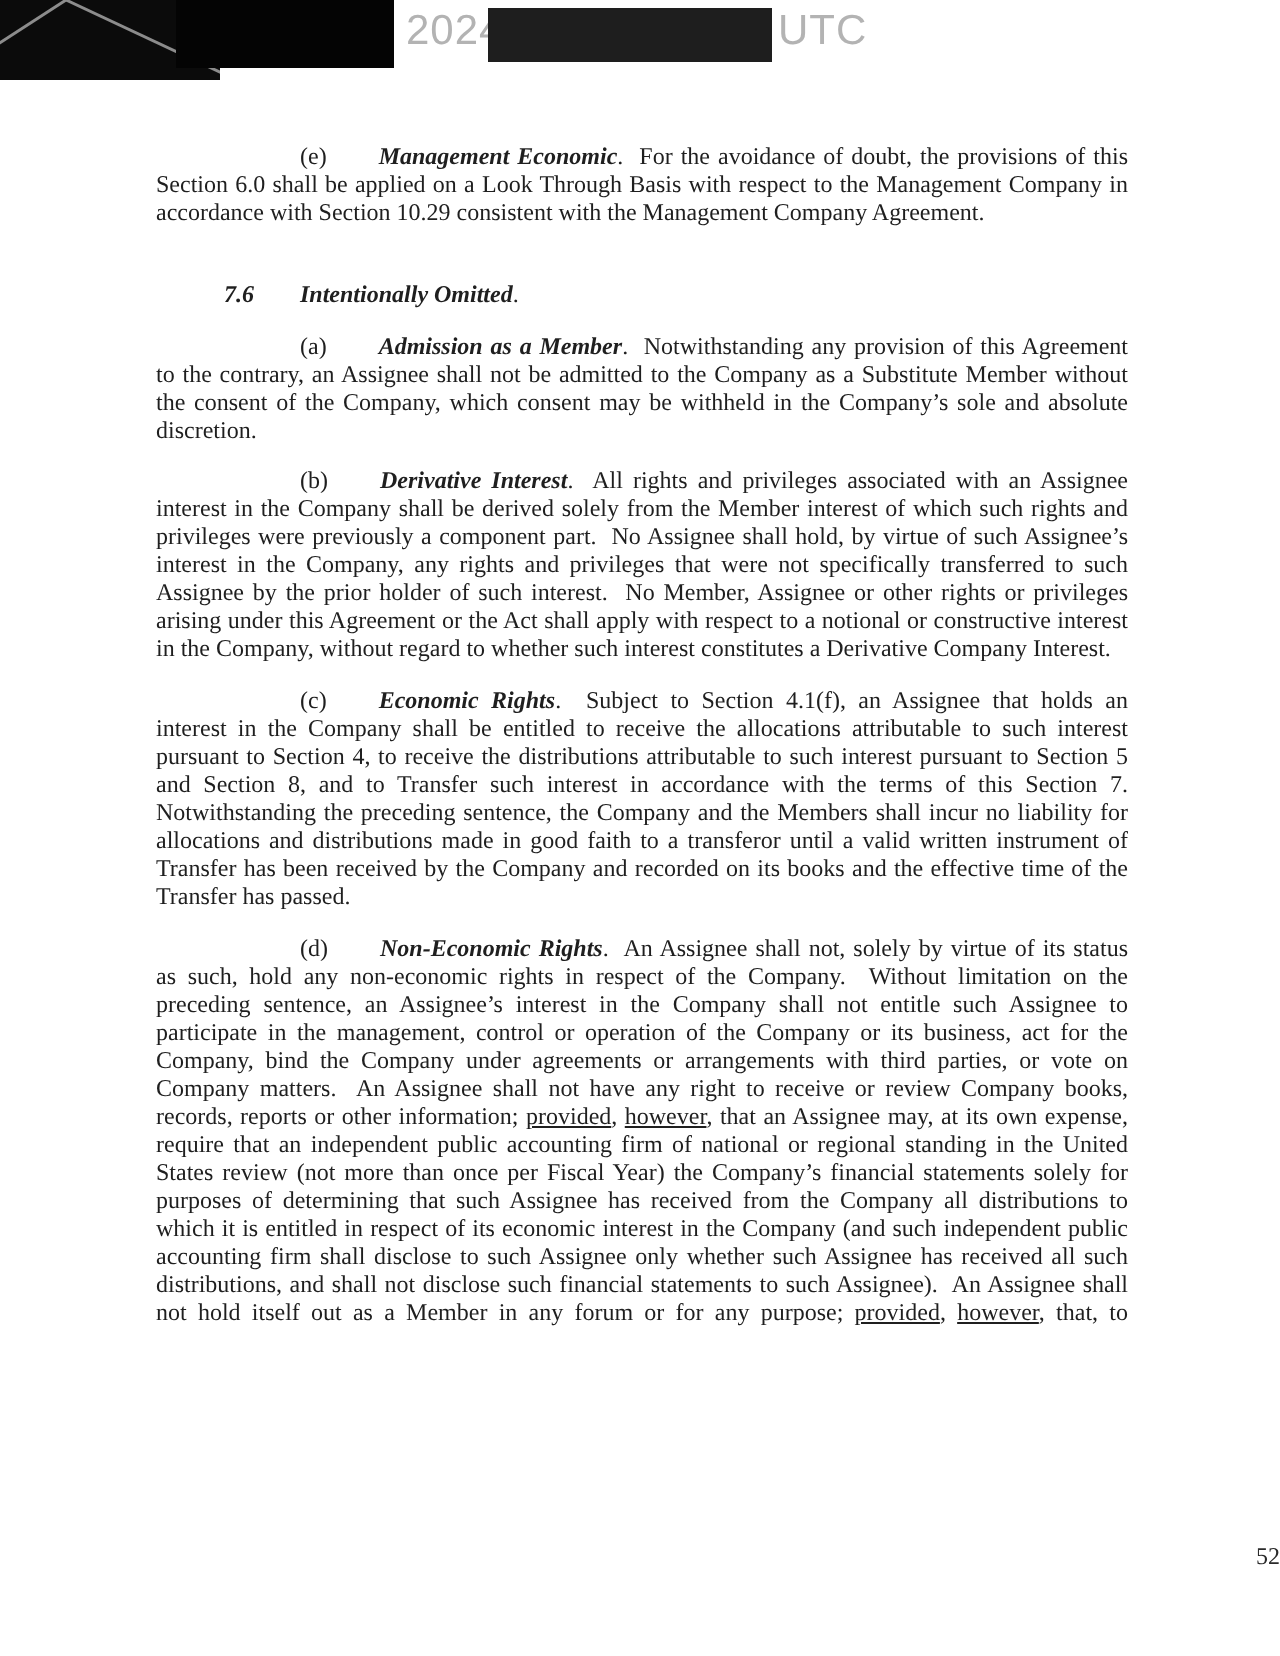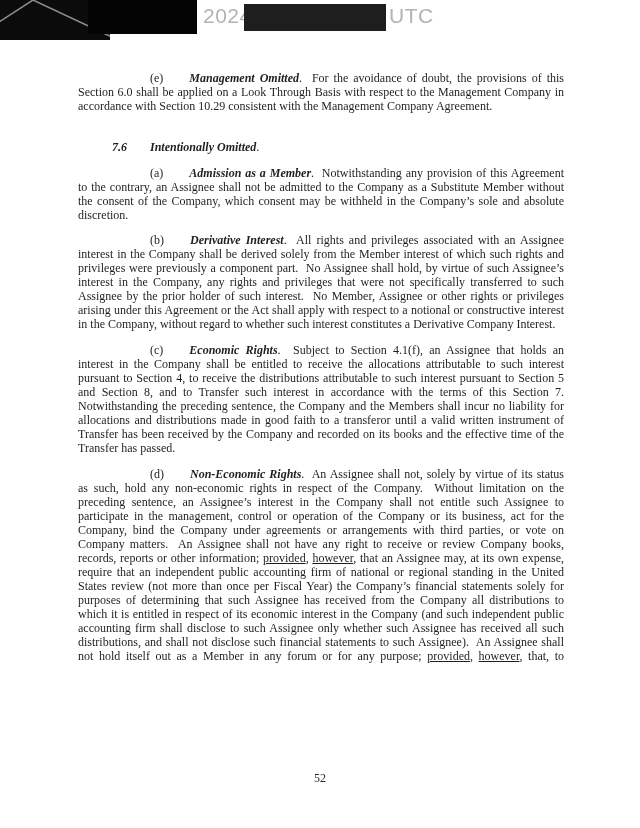--- a/index.html
+++ b/index.html
@@ -60,21 +60,21 @@
   .doc .block:nth-child(8) { margin-top: 18px; margin-left: 32px; }
   
   .doc .block:last-child { text-align-last: justify; }
 
   
   .footer {
     position: absolute;
     left: 0;
     top: 771px;
     width: 640px;
-    text-align: center;
+    text-align: right;
     font-size: 12px;
     color: #2a2a2a;
   }
 </style>
 </head>
 <body>
 
 <div class="page">
 
   <div class="stamp-box box-logo">
@@ -82,21 +82,21 @@
       <line x1="33" y1="0" x2="-4" y2="24" stroke="#8c8c8c" stroke-width="1.5"></line>
       <line x1="33" y1="0" x2="112" y2="37" stroke="#8c8c8c" stroke-width="1.5"></line>
     </svg>
   </div>
   <div class="stamp-box box-mid"></div>
   <span class="stamp-text stamp-year">2024</span>
   <div class="stamp-box box-right"></div>
   <span class="stamp-text stamp-utc">UTC</span>
 
   <div class="doc">
-      <div class="block sub"><span class="lbl">(e)</span><span class="tab"></span><span class="title">Management Omitted</span><span>.  For the avoidance of doubt, the provisions of this Section 6.0 shall be applied on a Look Through Basis with respect to the Management Company in accordance with Section 10.29 consistent with the Management Company Agreement.</span></div>
+      <div class="block sub"><span class="lbl">(e)</span><span class="tab"></span><span class="title">Management Economic</span><span>.  For the avoidance of doubt, the provisions of this Section 6.0 shall be applied on a Look Through Basis with respect to the Management Company in accordance with Section 10.29 consistent with the Management Company Agreement.</span></div>
       <div class="block section"><span class="num">7.6</span><span class="title">Intentionally Omitted</span><span>.</span></div>
       <div class="block sub"><span class="lbl">(a)</span><span class="tab"></span><span class="title">Admission as a Member</span><span>.  Notwithstanding any provision of this Agreement to the contrary, an Assignee shall not be admitted to the Company as a Substitute Member without the consent of the Company, which consent may be withheld in the Company’s sole and absolute discretion.</span></div>
       <div class="block sub"><span class="lbl">(b)</span><span class="tab"></span><span class="title">Derivative Interest</span><span>.  All rights and privileges associated with an Assignee interest in the Company shall be derived solely from the Member interest of which such rights and privileges were previously a component part.  No Assignee shall hold, by virtue of such Assignee’s interest in the Company, any rights and privileges that were not specifically transferred to such Assignee by the prior holder of such interest.  No Member, Assignee or other rights or privileges arising under this Agreement or the Act shall apply with respect to a notional or constructive interest in the Company, without regard to whether such interest constitutes a Derivative Company Interest.</span></div>
       <div class="block sub"><span class="lbl">(c)</span><span class="tab"></span><span class="title">Economic Rights</span><span>.  Subject to Section 4.1(f), an Assignee that holds an interest in the Company shall be entitled to receive the allocations attributable to such interest pursuant to Section 4, to receive the distributions attributable to such interest pursuant to Section 5 and Section 8, and to Transfer such interest in accordance with the terms of this Section 7.  Notwithstanding the preceding sentence, the Company and the Members shall incur no liability for allocations and distributions made in good faith to a transferor until a valid written instrument of Transfer has been received by the Company and recorded on its books and the effective time of the Transfer has passed.</span></div>
       <div class="block sub"><span class="lbl">(d)</span><span class="tab"></span><span class="title">Non-Economic Rights</span><span>.  An Assignee shall not, solely by virtue of its status as such, hold any non-economic rights in respect of the Company.  Without limitation on the preceding sentence, an Assignee’s interest in the Company shall not entitle such Assignee to participate in the management, control or operation of the Company or its business, act for the Company, bind the Company under agreements or arrangements with third parties, or vote on Company matters.  An Assignee shall not have any right to receive or review Company books, records, reports or other information; </span><span class="u">provided</span><span>, </span><span class="u">however</span><span>, that an Assignee may, at its own expense, require that an independent public accounting firm of national or regional standing in the United States review (not more than once per Fiscal Year) the Company’s financial statements solely for purposes of determining that such Assignee has received from the Company all distributions to which it is entitled in respect of its economic interest in the Company (and such independent public accounting firm shall disclose to such Assignee only whether such Assignee has received all such distributions, and shall not disclose such financial statements to such Assignee).  An Assignee shall not hold itself out as a Member in any forum or for any purpose; </span><span class="u">provided</span><span>, </span><span class="u">however</span><span>, that, to</span></div>
     </div>
 
   <div class="footer">52</div>
 
 </div>

